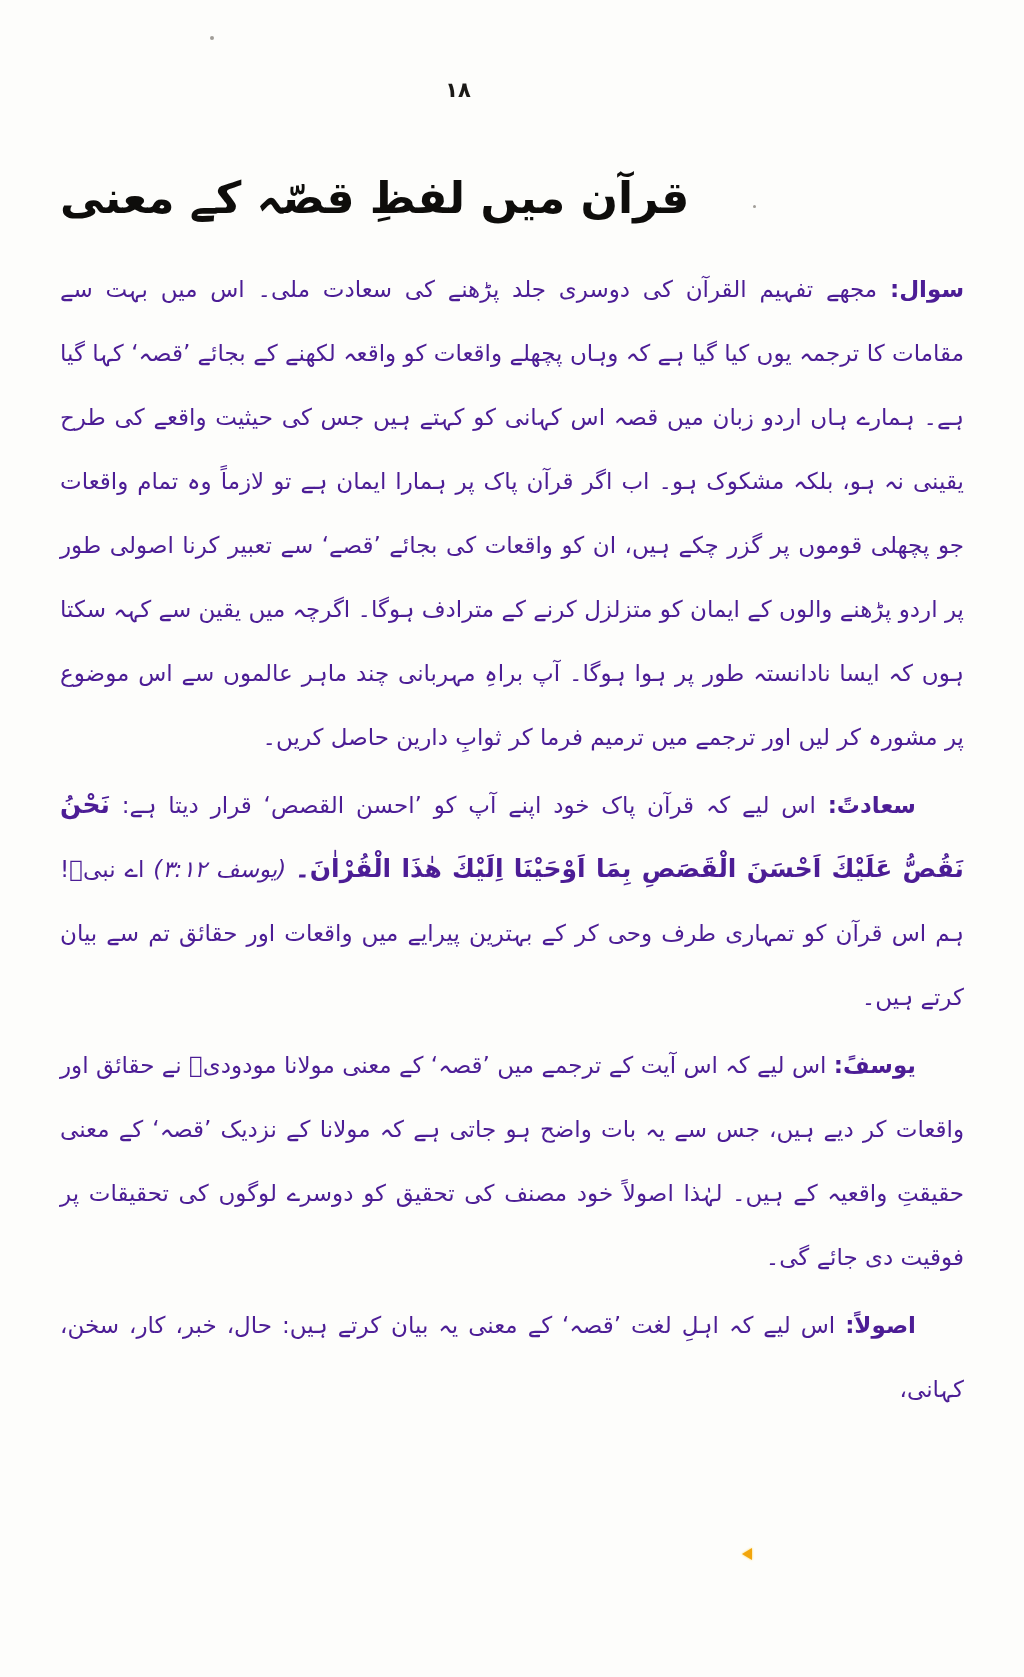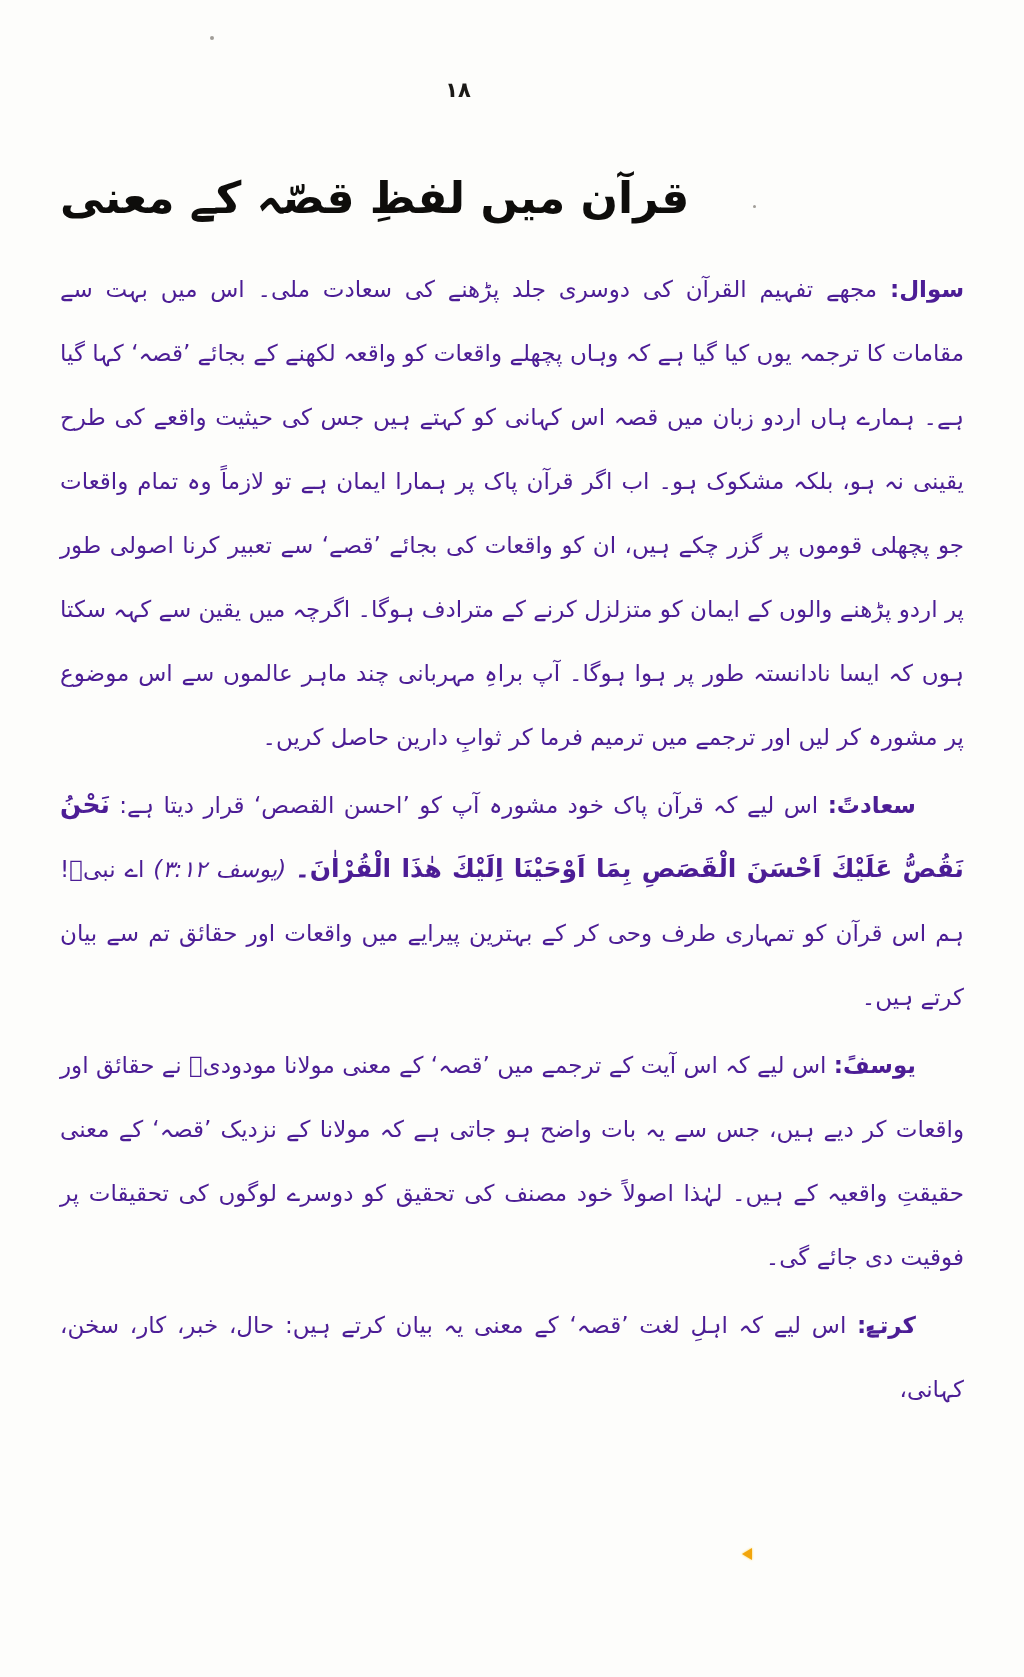--- a/index.html
+++ b/index.html
@@ -83,28 +83,28 @@
 
   <div class="content">
 
     <div class="title">قرآن میں لفظِ قصّہ کے معنی</div>
 
     <p class="para"><span class="lead">سوال:</span>
       <span>مجھے تفہیم القرآن کی دوسری جلد پڑھنے کی سعادت ملی۔ اس میں بہت سے مقامات کا ترجمہ یوں کیا گیا ہے کہ وہاں پچھلے واقعات کو واقعہ لکھنے کے بجائے ’قصہ‘ کہا گیا ہے۔ ہمارے ہاں اردو زبان میں قصہ اس کہانی کو کہتے ہیں جس کی حیثیت واقعے کی طرح یقینی نہ ہو، بلکہ مشکوک ہو۔ اب اگر قرآن پاک پر ہمارا ایمان ہے تو لازماً وہ تمام واقعات جو پچھلی قوموں پر گزر چکے ہیں، ان کو واقعات کی بجائے ’قصے‘ سے تعبیر کرنا اصولی طور پر اردو پڑھنے والوں کے ایمان کو متزلزل کرنے کے مترادف ہوگا۔ اگرچہ میں یقین سے کہہ سکتا ہوں کہ ایسا نادانستہ طور پر ہوا ہوگا۔ آپ براہِ مہربانی چند ماہر عالموں سے اس موضوع پر مشورہ کر لیں اور ترجمے میں ترمیم فرما کر ثوابِ دارین حاصل کریں۔</span></p>
 
 
     <p class="para indent"><span class="lead">سعادتً:</span>
-      <span>اس لیے کہ قرآن پاک خود مشورہ آپ کو ’احسن القصص‘ قرار دیتا ہے:</span>
+      <span>اس لیے کہ قرآن پاک خود اپنے آپ کو ’احسن القصص‘ قرار دیتا ہے:</span>
       <span class="arabic">نَحْنُ نَقُصُّ عَلَيْكَ اَحْسَنَ الْقَصَصِ بِمَا اَوْحَيْنَا اِلَيْكَ هٰذَا الْقُرْاٰنَ۔</span>
       <span class="ref">(یوسف ۳:۱۲)</span>
       <span>اے نبیؐ! ہم اس قرآن کو تمہاری طرف وحی کر کے بہترین پیرایے میں واقعات اور حقائق تم سے بیان کرتے ہیں۔</span></p>
 
     <p class="para indent"><span class="lead">یوسفً:</span>
       <span>اس لیے کہ اس آیت کے ترجمے میں ’قصہ‘ کے معنی مولانا مودودیؒ نے حقائق اور واقعات کر دیے ہیں، جس سے یہ بات واضح ہو جاتی ہے کہ مولانا کے نزدیک ’قصہ‘ کے معنی حقیقتِ واقعیہ کے ہیں۔ لہٰذا اصولاً خود مصنف کی تحقیق کو دوسرے لوگوں کی تحقیقات پر فوقیت دی جائے گی۔</span></p>
 
-    <p class="para indent"><span class="lead">کرتےً:</span>
+    <p class="para indent"><span class="lead">اصولاً:</span>
       <span>اس لیے کہ اہلِ لغت ’قصہ‘ کے معنی یہ بیان کرتے ہیں: حال، خبر، کار، سخن، کہانی،</span></p>
 
   </div>
 
   <div class="artifact-arrow"></div>
 
 </div>
 
 </body></html>

